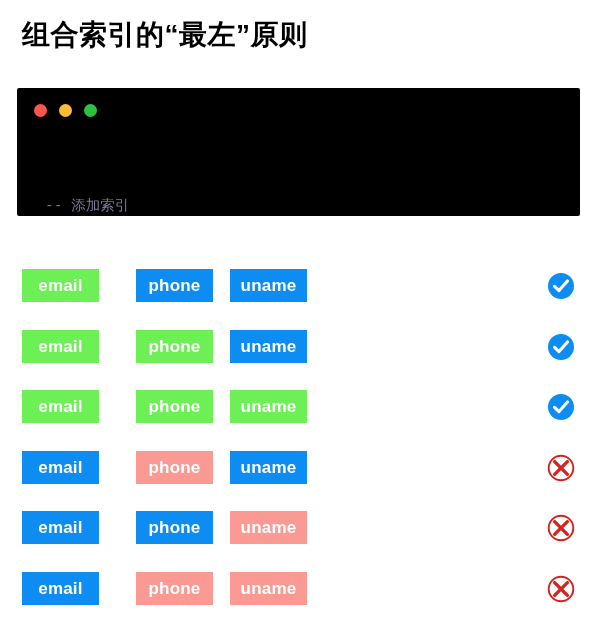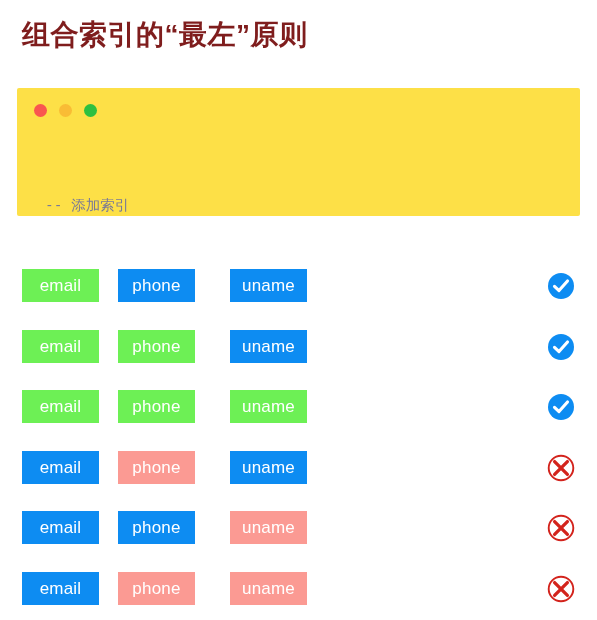--- a/index.html
+++ b/index.html
@@ -20,34 +20,34 @@
     height: 620px;
   }
 
   
   .title {
     position: absolute;
     left: 22px;
     top: 17px;
     font-size: 28px;
     font-weight: bold;
-    color: #7f1d1d;
+    color: #000000;
     letter-spacing: 0.5px;
     line-height: 1.25;
     white-space: nowrap;
   }
 
   
   .code-card {
     position: absolute;
     left: 17px;
     top: 88px;
     width: 563px;
     height: 128px;
-    background: #fde047;
+    background: #000000;
     border-radius: 2px;
     box-sizing: border-box;
     overflow: hidden;
   }
   .dots {
     position: absolute;
     left: 17px;
     top: 16px;
     display: flex;
     gap: 12px;
@@ -86,26 +86,26 @@
   }
   .badge {
     position: absolute;
     top: 9px;
     width: 77px;
     height: 33px;
     line-height: 33px;
     text-align: center;
     color: #ffffff;
     font-size: 17px;
-    font-weight: normal;
+    font-weight: bold;
     letter-spacing: 0.2px;
     box-sizing: border-box;
   }
   .badge.c0 { left: 22px; }
-  .badge.c1 { left: 118px; }
+  .badge.c1 { left: 136px; }
   .badge.c2 { left: 230px; }
 
   .badge.green { background: #6df055; }
   .badge.blue  { background: #0d8cf2; }
   .badge.pink  { background: #fb9a93; }
 
   .status {
     position: absolute;
     left: 547px;
     top: 12px;

